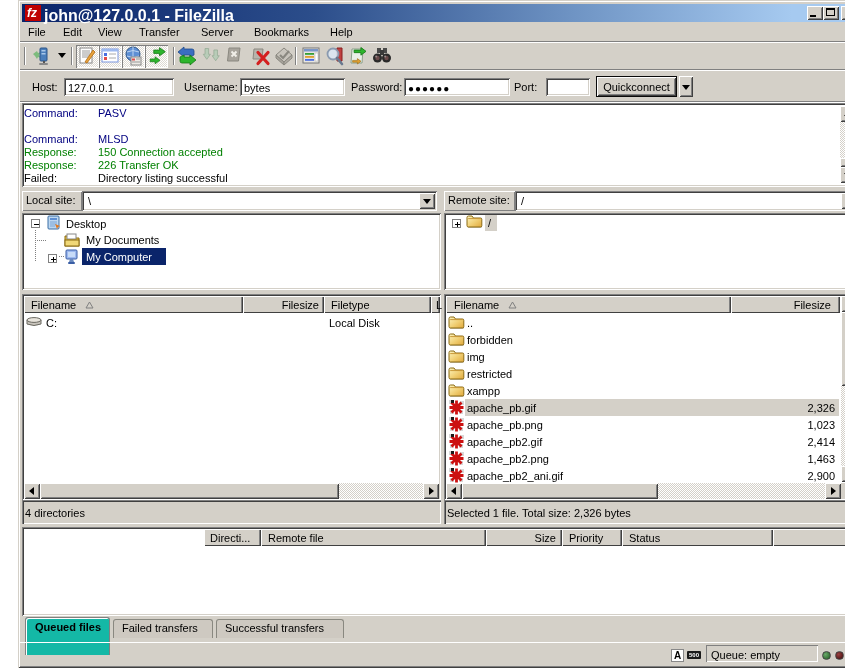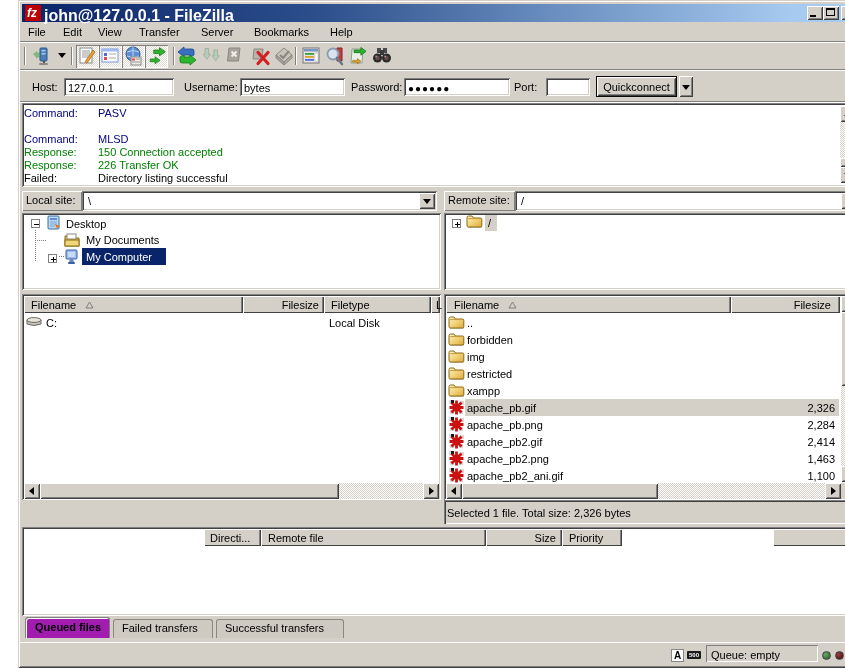--- a/index.html
+++ b/index.html
@@ -412,21 +412,21 @@
           <svg class="abs" style="left:2px;top:0px" width="17" height="17" viewBox="0 0 17 17">
             <rect x="1" y="1" width="4" height="4" fill="#D8D8D8"></rect>
             <rect x="12" y="2" width="4" height="4" fill="#D8D8D8"></rect>
             <rect x="2" y="11" width="4" height="4" fill="#D8D8D8"></rect>
             <rect x="11" y="11" width="4" height="4" fill="#D8D8D8"></rect>
             <path d="M8.5 1.5 v14 M1.5 8.5 h14 M3.5 3.5 l10 10 M13.5 3.5 l-10 10" stroke="#CC1111" stroke-width="2.8"></path>
             <circle cx="8.5" cy="8.5" r="2.6" fill="#CC1111"></circle>
             <rect x="3" y="1" width="3" height="3" fill="#1A1A1A"></rect>
           </svg>
           <span class="abs" style="left:21px;top:3px">apache_pb.png</span>
-          <span class="abs" style="right:4px;top:3px">2,284</span>
+          <span class="abs" style="right:4px;top:3px">1,023</span>
         </div>
   <div class="abs" style="left:2px;top:139px;width:393px;height:17px">
           <svg class="abs" style="left:2px;top:0px" width="17" height="17" viewBox="0 0 17 17">
             <rect x="1" y="1" width="4" height="4" fill="#D8D8D8"></rect>
             <rect x="12" y="2" width="4" height="4" fill="#D8D8D8"></rect>
             <rect x="2" y="11" width="4" height="4" fill="#D8D8D8"></rect>
             <rect x="11" y="11" width="4" height="4" fill="#D8D8D8"></rect>
             <path d="M8.5 1.5 v14 M1.5 8.5 h14 M3.5 3.5 l10 10 M13.5 3.5 l-10 10" stroke="#CC1111" stroke-width="2.8"></path>
             <circle cx="8.5" cy="8.5" r="2.6" fill="#CC1111"></circle>
             <rect x="3" y="1" width="3" height="3" fill="#1A1A1A"></rect>
@@ -451,21 +451,21 @@
           <svg class="abs" style="left:2px;top:0px" width="17" height="17" viewBox="0 0 17 17">
             <rect x="1" y="1" width="4" height="4" fill="#D8D8D8"></rect>
             <rect x="12" y="2" width="4" height="4" fill="#D8D8D8"></rect>
             <rect x="2" y="11" width="4" height="4" fill="#D8D8D8"></rect>
             <rect x="11" y="11" width="4" height="4" fill="#D8D8D8"></rect>
             <path d="M8.5 1.5 v14 M1.5 8.5 h14 M3.5 3.5 l10 10 M13.5 3.5 l-10 10" stroke="#CC1111" stroke-width="2.8"></path>
             <circle cx="8.5" cy="8.5" r="2.6" fill="#CC1111"></circle>
             <rect x="3" y="1" width="3" height="3" fill="#1A1A1A"></rect>
           </svg>
           <span class="abs" style="left:21px;top:3px">apache_pb2_ani.gif</span>
-          <span class="abs" style="right:4px;top:3px">1,100</span>
+          <span class="abs" style="right:4px;top:3px">2,900</span>
         </div>
   </div>
 
   <div class="sbbtn" style="left:397px;top:2px;width:16px;height:16px">
         <div class="arr" style="left:4px;top:5px;border-left:4px solid transparent;border-right:4px solid transparent;border-bottom:5px solid #000"></div>
       </div>
   <div class="sbthumb" style="left:397px;top:18px;width:16px;height:74px"></div>
   <div class="sbtrack" style="left:397px;top:92px;width:16px;height:80px"></div>
   <div class="sbbtn" style="left:397px;top:172px;width:16px;height:16px">
         <div class="arr" style="left:4px;top:6px;border-left:4px solid transparent;border-right:4px solid transparent;border-top:5px solid #000"></div>
@@ -477,31 +477,33 @@
         </div>
     <div class="sbthumb" style="left:16px;top:0;width:196px;height:16px"></div>
     <div class="sbtrack" style="left:212px;top:0;width:167px;height:16px"></div>
     <div class="sbbtn" style="left:379px;top:0;width:16px;height:16px">
           <div class="arr" style="left:6px;top:4px;border-top:4px solid transparent;border-bottom:4px solid transparent;border-left:5px solid #000"></div>
         </div>
   </div>
   <div class="abs" style="left:397px;top:189px;width:16px;height:16px;background:#D4D0C8"></div>
 </div>
 
+<div class="statusrow" style="left:4px;top:500px;width:419px;height:24px">4 directories</div>
 <div class="statusrow" style="left:426px;top:500px;width:415px;height:24px">Selected 1 file. Total size: 2,326 bytes</div>
 
 <div class="panel sunken" style="left:4px;top:527px;width:837px;height:89px">
   <div class="hcell" style="left:182px;width:57px;padding-left:6px">Directi...</div>
   <div class="hcell" style="left:239px;width:225px;padding-left:7px">Remote file</div>
   <div class="hcell" style="left:464px;width:76px;text-align:right;padding-right:6px">Size</div>
   <div class="hcell" style="left:540px;width:60px;padding-left:7px">Priority</div>
+  <div class="hcell" style="left:600px;width:151px;padding-left:7px">Status</div>
   <div class="hcell" style="left:751px;width:84px"></div>
 </div>
 
-<div class="abs" style="left:7px;top:617px;width:85px;height:21px;background:#a21caf;border:1px solid #808080;border-bottom:none;border-radius:3px 3px 0 0;box-shadow:inset 1px 1px 0 #fff;font-weight:bold;padding:3px 0 2px 9px">Queued files</div>
+<div class="abs" style="left:7px;top:617px;width:85px;height:38px;background:#14b8a6;border:1px solid #808080;border-bottom:none;border-radius:3px 3px 0 0;box-shadow:inset 1px 1px 0 #fff;font-weight:bold;padding:3px 0 2px 9px">Queued files</div>
 <div class="abs" style="left:95px;top:619px;width:100px;height:19px;background:#CEC9C1;border:1px solid #898880;border-bottom:none;border-radius:3px 3px 0 0;padding:2px 0 0 8px">Failed transfers</div>
 <div class="abs" style="left:198px;top:619px;width:128px;height:19px;background:#CEC9C1;border:1px solid #898880;border-bottom:none;border-radius:3px 3px 0 0;padding:2px 0 0 8px">Successful transfers</div>
 
 <div class="abs" id="statusbar">
   <div class="abs" style="left:0;top:0;width:841px;height:1px;background:#fff"></div>
 
   <div class="abs" style="left:651px;top:7px;width:13px;height:13px;background:#fff;border:1px solid #888;font-weight:bold;font-size:10px;padding:0 0 0 2px">A</div>
 
   <div class="abs" style="left:667px;top:9px;width:14px;height:8px;background:#1A1A1A;color:#fff;font-size:6px;font-weight:bold;text-align:center;line-height:8px;border-radius:1px">500</div>
 

